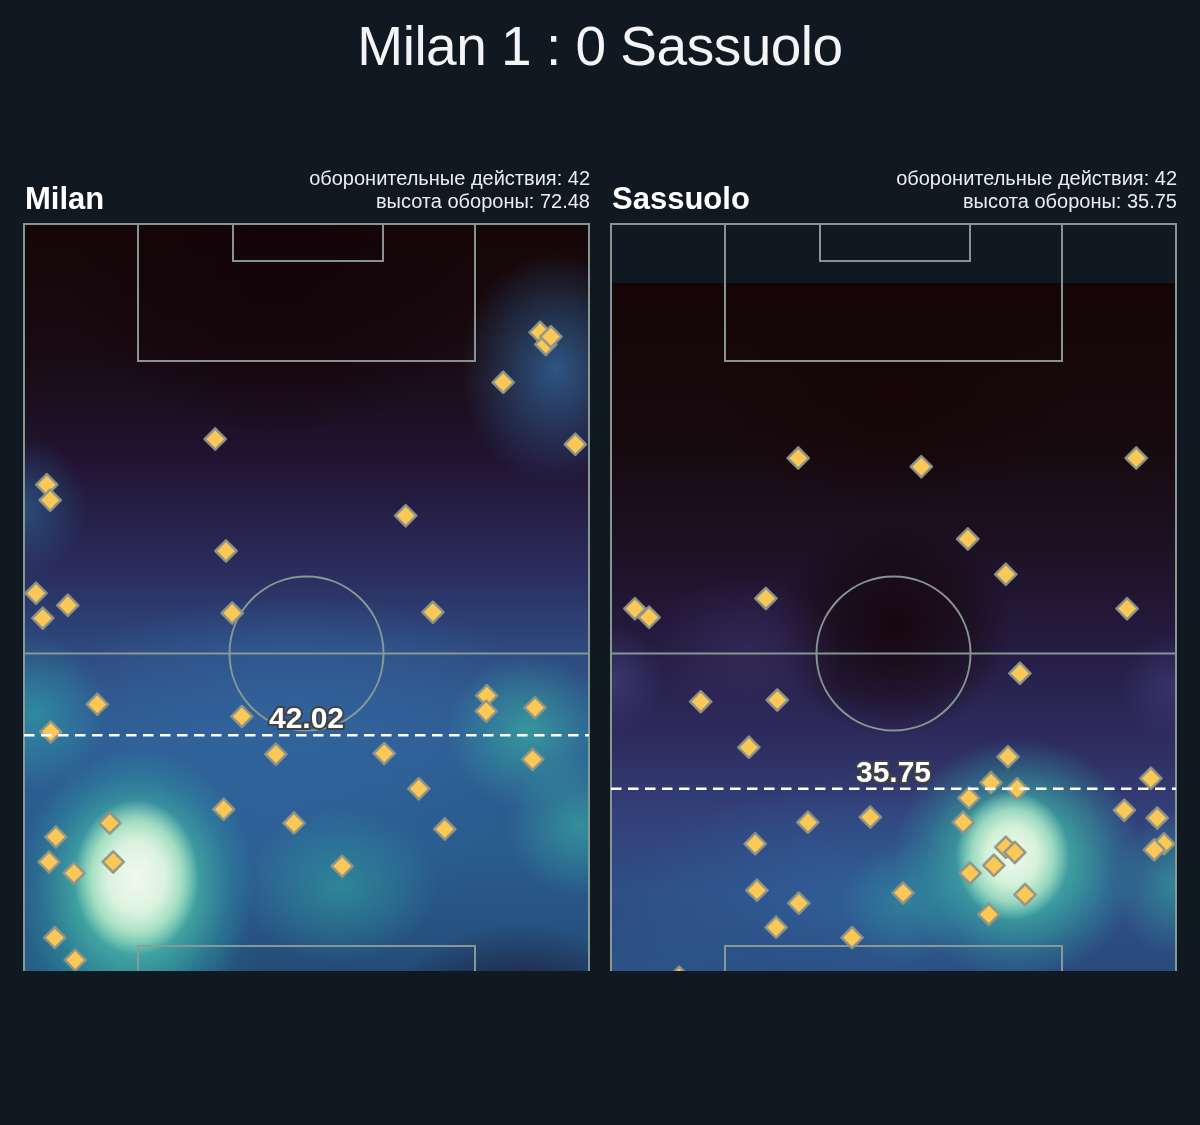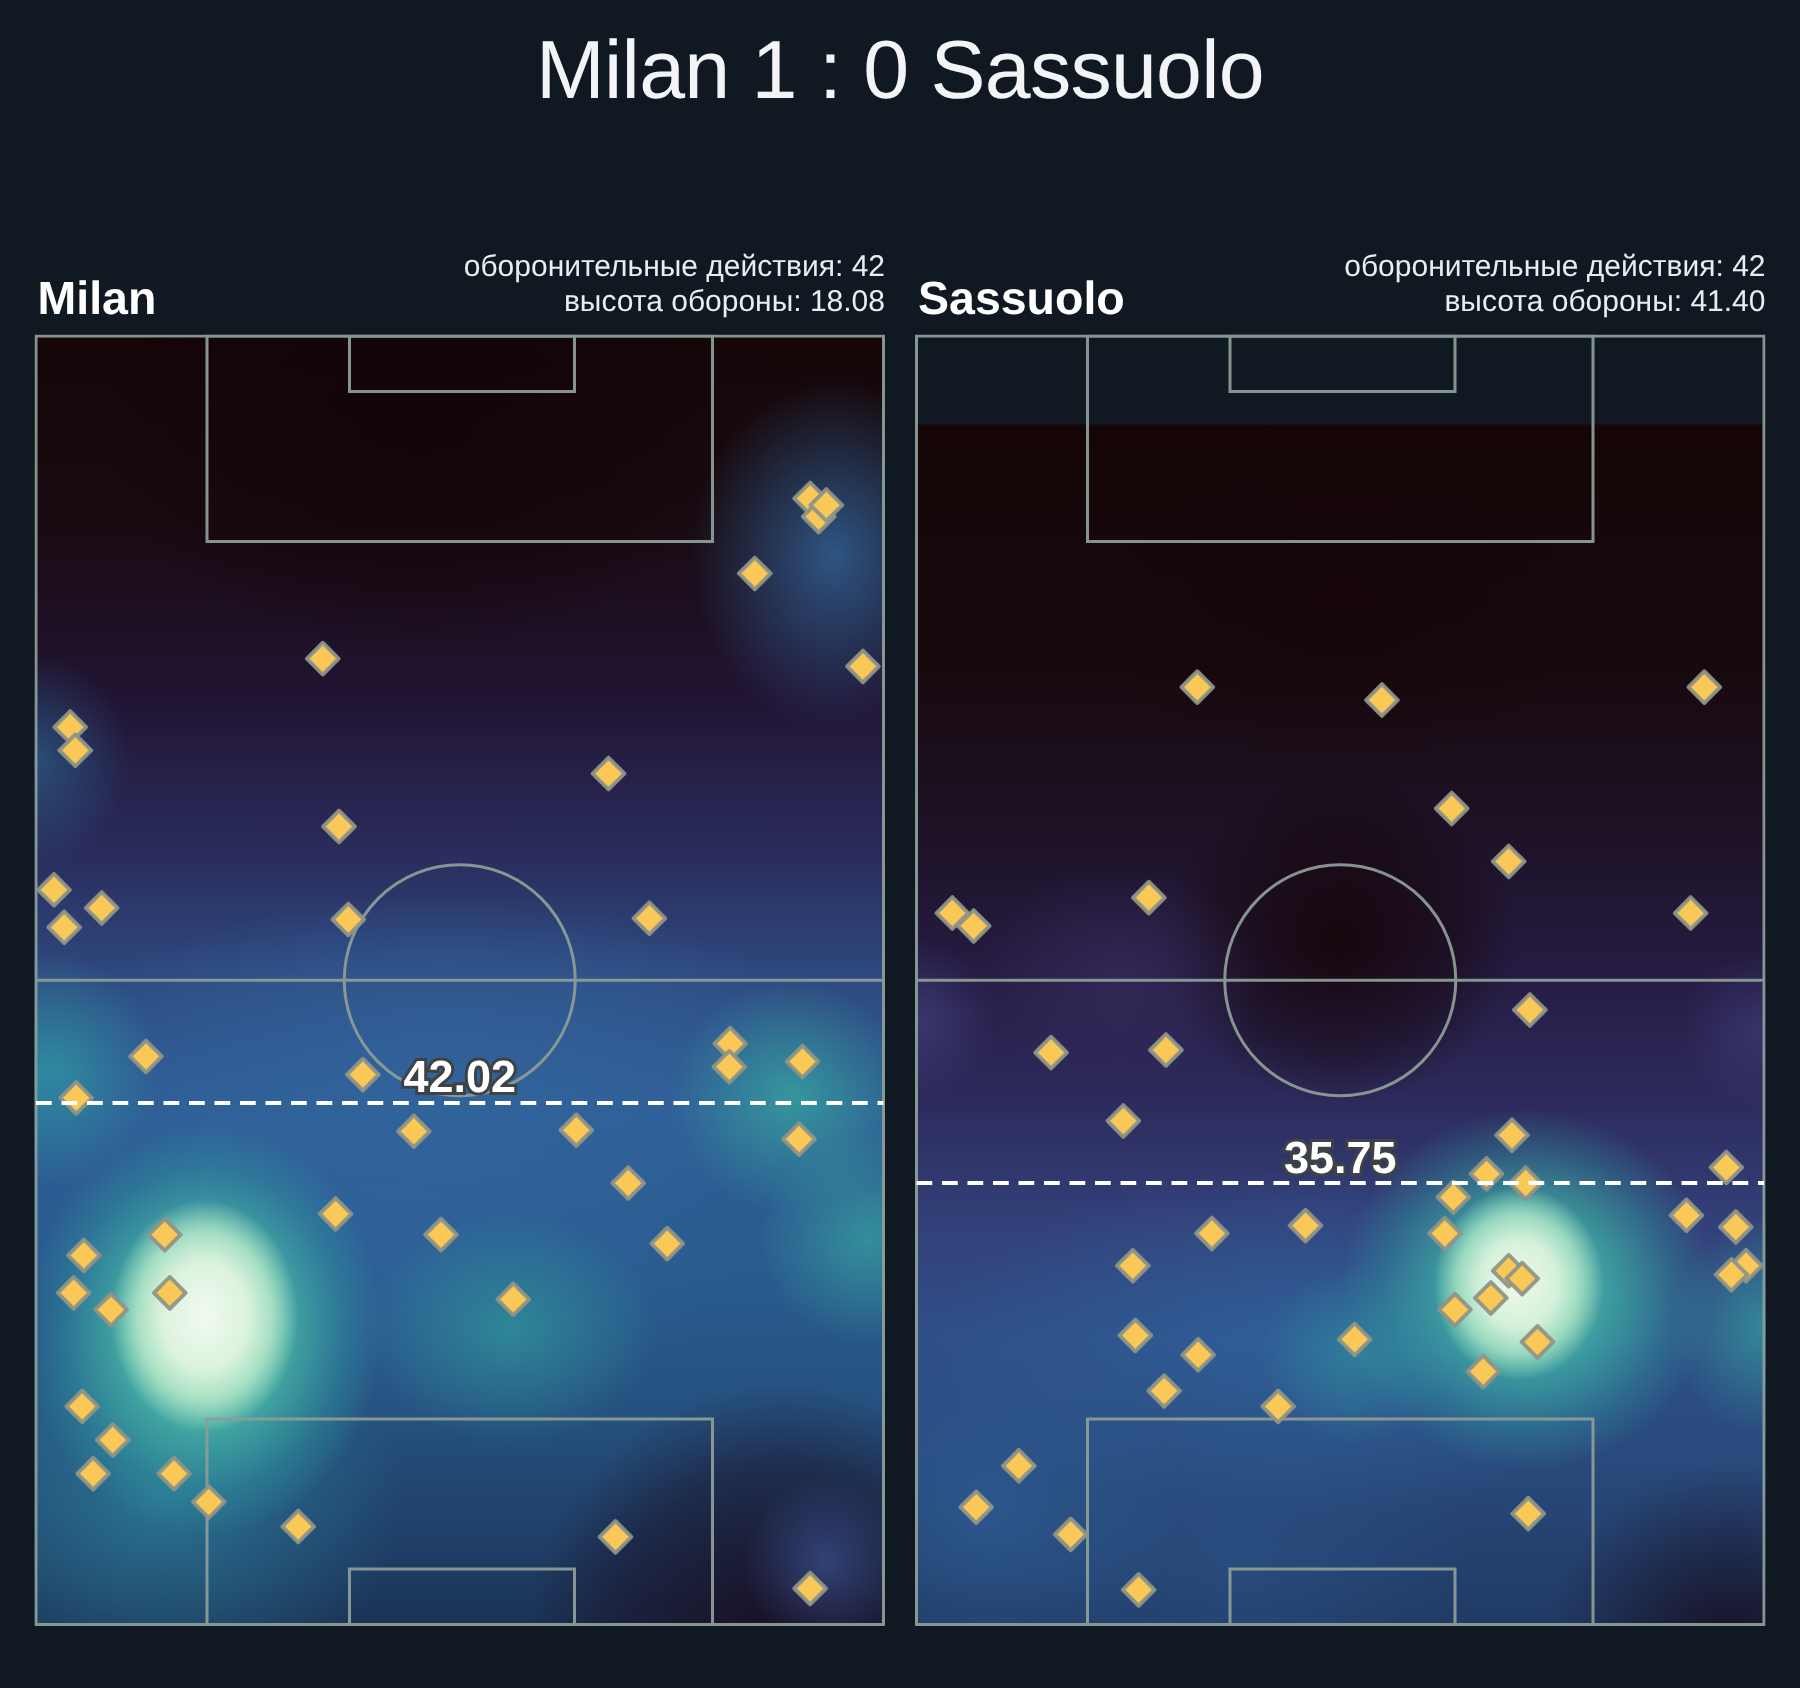--- a/index.html
+++ b/index.html
@@ -1,17 +1,17 @@
 <!DOCTYPE html>
 <html><head>
 <meta charset="utf-8">
 <style>
   html,body{margin:0;padding:0;background:#101821;}
   .stage{
-    position:relative;width:1200px;height:1125px;overflow:hidden;
+    position:relative;width:1200px;height:971px;overflow:hidden;
     background:#101821;font-family:"Liberation Sans",sans-serif;
   }
   .page-title{
     position:absolute;left:0;top:14px;width:1200px;text-align:center;
     font-size:55px;font-weight:500;color:#f2f4f6;letter-spacing:-0.5px;
   }
   .page-subtitle{
     position:absolute;left:0;top:84px;width:1200px;text-align:center;
     font-size:26px;font-weight:400;color:#c6ccd3;
   }
@@ -36,21 +36,21 @@
 </head>
 <body>
 
 <div class="stage">
   <div class="page-title">Milan 1 : 0 Sassuolo</div>
 
   <div class="pitch-col left">
     <div class="team-label">Milan</div>
     <div class="stat-block">
       <div>оборонительные действия: 42</div>
-      <div>высота обороны: 18.08</div>
+      <div>высота обороны: 72.48</div>
     </div>
     <div class="pitch">
       <div class="heat" style="top: 0px; background-image: radial-gradient(11% 9% at 20% 76%, rgb(241, 250, 239) 0%, rgb(220, 243, 222) 45%, rgba(181, 231, 200, 0.85) 72%, rgba(181, 231, 200, 0) 100%), radial-gradient(21% 16% at 20% 77%, rgb(142, 220, 186) 0%, rgba(74, 188, 168, 0.8) 45%, rgba(47, 154, 160, 0.4) 78%, rgba(47, 154, 160, 0) 100%), radial-gradient(17% 12% at 2% 57%, rgba(47, 150, 164, 0.8) 0%, rgba(47, 150, 164, 0) 75%), radial-gradient(36% 21% at 15% 90%, rgba(46, 134, 160, 0.7) 0%, rgba(46, 134, 160, 0) 78%), radial-gradient(23% 12% at 56% 77%, rgba(48, 152, 155, 0.7) 0%, rgba(48, 152, 155, 0) 75%), radial-gradient(19% 12% at 89% 59%, rgba(56, 170, 160, 0.75) 0%, rgba(56, 170, 160, 0) 75%), radial-gradient(17% 11% at 98% 70%, rgba(56, 170, 160, 0.65) 0%, rgba(56, 170, 160, 0) 75%), radial-gradient(21% 17% at 94% 17%, rgba(51, 103, 159, 0.8) 0%, rgba(51, 103, 159, 0) 80%), radial-gradient(15% 11% at 0% 33%, rgba(45, 109, 156, 0.6) 0%, rgba(45, 109, 156, 0) 75%), radial-gradient(55% 16% at 48% 57%, rgba(51, 102, 159, 0.7) 0%, rgba(51, 102, 159, 0.35) 55%, rgba(51, 102, 159, 0) 85%), radial-gradient(50% 18% at 42% 70%, rgba(47, 99, 155, 0.7) 0%, rgba(47, 99, 155, 0) 85%), radial-gradient(13% 9% at 93% 95%, rgba(60, 81, 145, 0.7) 0%, rgba(60, 81, 145, 0) 75%), radial-gradient(38% 26% at 88% 102%, rgba(25, 13, 32, 0.95) 0%, rgba(25, 13, 32, 0.45) 55%, rgba(25, 13, 32, 0) 80%), radial-gradient(45% 22% at 45% 6%, rgba(19, 4, 9, 0.9) 0%, rgba(19, 4, 9, 0.4) 60%, rgba(19, 4, 9, 0) 85%), linear-gradient(rgb(21, 6, 8) 0%, rgb(25, 11, 18) 15%, rgb(33, 20, 51) 28%, rgb(42, 44, 92) 40%, rgb(46, 74, 128) 50%, rgb(46, 93, 148) 60%, rgb(42, 92, 143) 72%, rgb(37, 80, 126) 84%, rgb(31, 62, 102) 94%, rgb(27, 51, 86) 100%);"></div>
       <svg class="overlay" viewBox="0 0 567 861">
           <g fill="none" stroke="#8c9c96" stroke-width="2" opacity="0.95">
             <rect x="1" y="1" width="565" height="859"></rect>
             <rect x="115" y="1" width="337" height="137"></rect>
             <rect x="115" y="723" width="337" height="137"></rect>
             <rect x="210" y="1" width="150" height="37"></rect>
             <rect x="210" y="823" width="150" height="37"></rect>
@@ -104,21 +104,21 @@
           <line x1="1" y1="512.295" x2="566" y2="512.295" stroke="#ffffff" stroke-width="2.6" stroke-dasharray="10.5 6.5"></line>
           <text x="283.5" y="505.29499999999996" text-anchor="middle" font-size="30" font-weight="700" fill="#ffffff" stroke="#3e4245" stroke-width="4" style="paint-order:stroke;font-family:&quot;Liberation Sans&quot;,sans-serif;">42.02</text>
         </svg>
     </div>
   </div>
 
   <div class="pitch-col right">
     <div class="team-label">Sassuolo</div>
     <div class="stat-block">
       <div>оборонительные действия: 42</div>
-      <div>высота обороны: 41.40</div>
+      <div>высота обороны: 35.75</div>
     </div>
     <div class="pitch">
       <div class="heat" style="top: 60px; background-image: radial-gradient(10% 8% at 71% 71.5%, rgb(240, 249, 236) 0%, rgb(213, 241, 218) 45%, rgba(168, 227, 197, 0.85) 72%, rgba(168, 227, 197, 0) 100%), radial-gradient(22% 15% at 72% 72%, rgba(128, 213, 179, 0.85) 0%, rgba(63, 179, 166, 0.75) 45%, rgba(47, 154, 160, 0.35) 78%, rgba(47, 154, 160, 0) 100%), radial-gradient(15% 12% at 100% 75%, rgba(53, 160, 159, 0.7) 0%, rgba(53, 160, 159, 0) 75%), radial-gradient(15% 10% at 52% 77.5%, rgba(48, 154, 159, 0.55) 0%, rgba(48, 154, 159, 0) 75%), radial-gradient(52% 17% at 46% 76.5%, rgba(48, 99, 156, 0.75) 0%, rgba(48, 99, 156, 0) 85%), radial-gradient(28% 18% at 9% 90.5%, rgba(46, 94, 149, 0.7) 0%, rgba(46, 94, 149, 0) 80%), radial-gradient(33% 16% at 38% 94.5%, rgba(43, 83, 136, 0.62) 0%, rgba(43, 83, 136, 0) 82%), radial-gradient(13% 9% at 0% 49.5%, rgba(65, 65, 124, 0.7) 0%, rgba(65, 65, 124, 0) 75%), radial-gradient(22% 12% at 24% 46%, rgba(58, 47, 98, 0.6) 0%, rgba(58, 47, 98, 0) 78%), radial-gradient(12% 9% at 99% 50.5%, rgba(62, 60, 119, 0.65) 0%, rgba(62, 60, 119, 0) 75%), radial-gradient(26% 17% at 50% 43%, rgba(21, 5, 8, 0.9) 0%, rgba(21, 5, 8, 0.4) 55%, rgba(21, 5, 8, 0) 80%), radial-gradient(28% 20% at 96% 102%, rgba(23, 12, 29, 0.9) 0%, rgba(23, 12, 29, 0) 78%), radial-gradient(40% 18% at 50% 14%, rgba(21, 5, 8, 0.85) 0%, rgba(21, 5, 8, 0) 80%), linear-gradient(rgb(21, 5, 7) 0%, rgb(23, 10, 14) 20%, rgb(29, 17, 36) 33%, rgb(37, 27, 65) 45%, rgb(45, 42, 92) 56%, rgb(51, 63, 120) 66%, rgb(47, 79, 135) 76%, rgb(41, 74, 124) 86%, rgb(32, 58, 100) 100%);"></div>
       <svg class="overlay" viewBox="0 0 567 861">
           <g fill="none" stroke="#8c9c96" stroke-width="2" opacity="0.95">
             <rect x="1" y="1" width="565" height="859"></rect>
             <rect x="115" y="1" width="337" height="137"></rect>
             <rect x="115" y="723" width="337" height="137"></rect>
             <rect x="210" y="1" width="150" height="37"></rect>
             <rect x="210" y="823" width="150" height="37"></rect>

